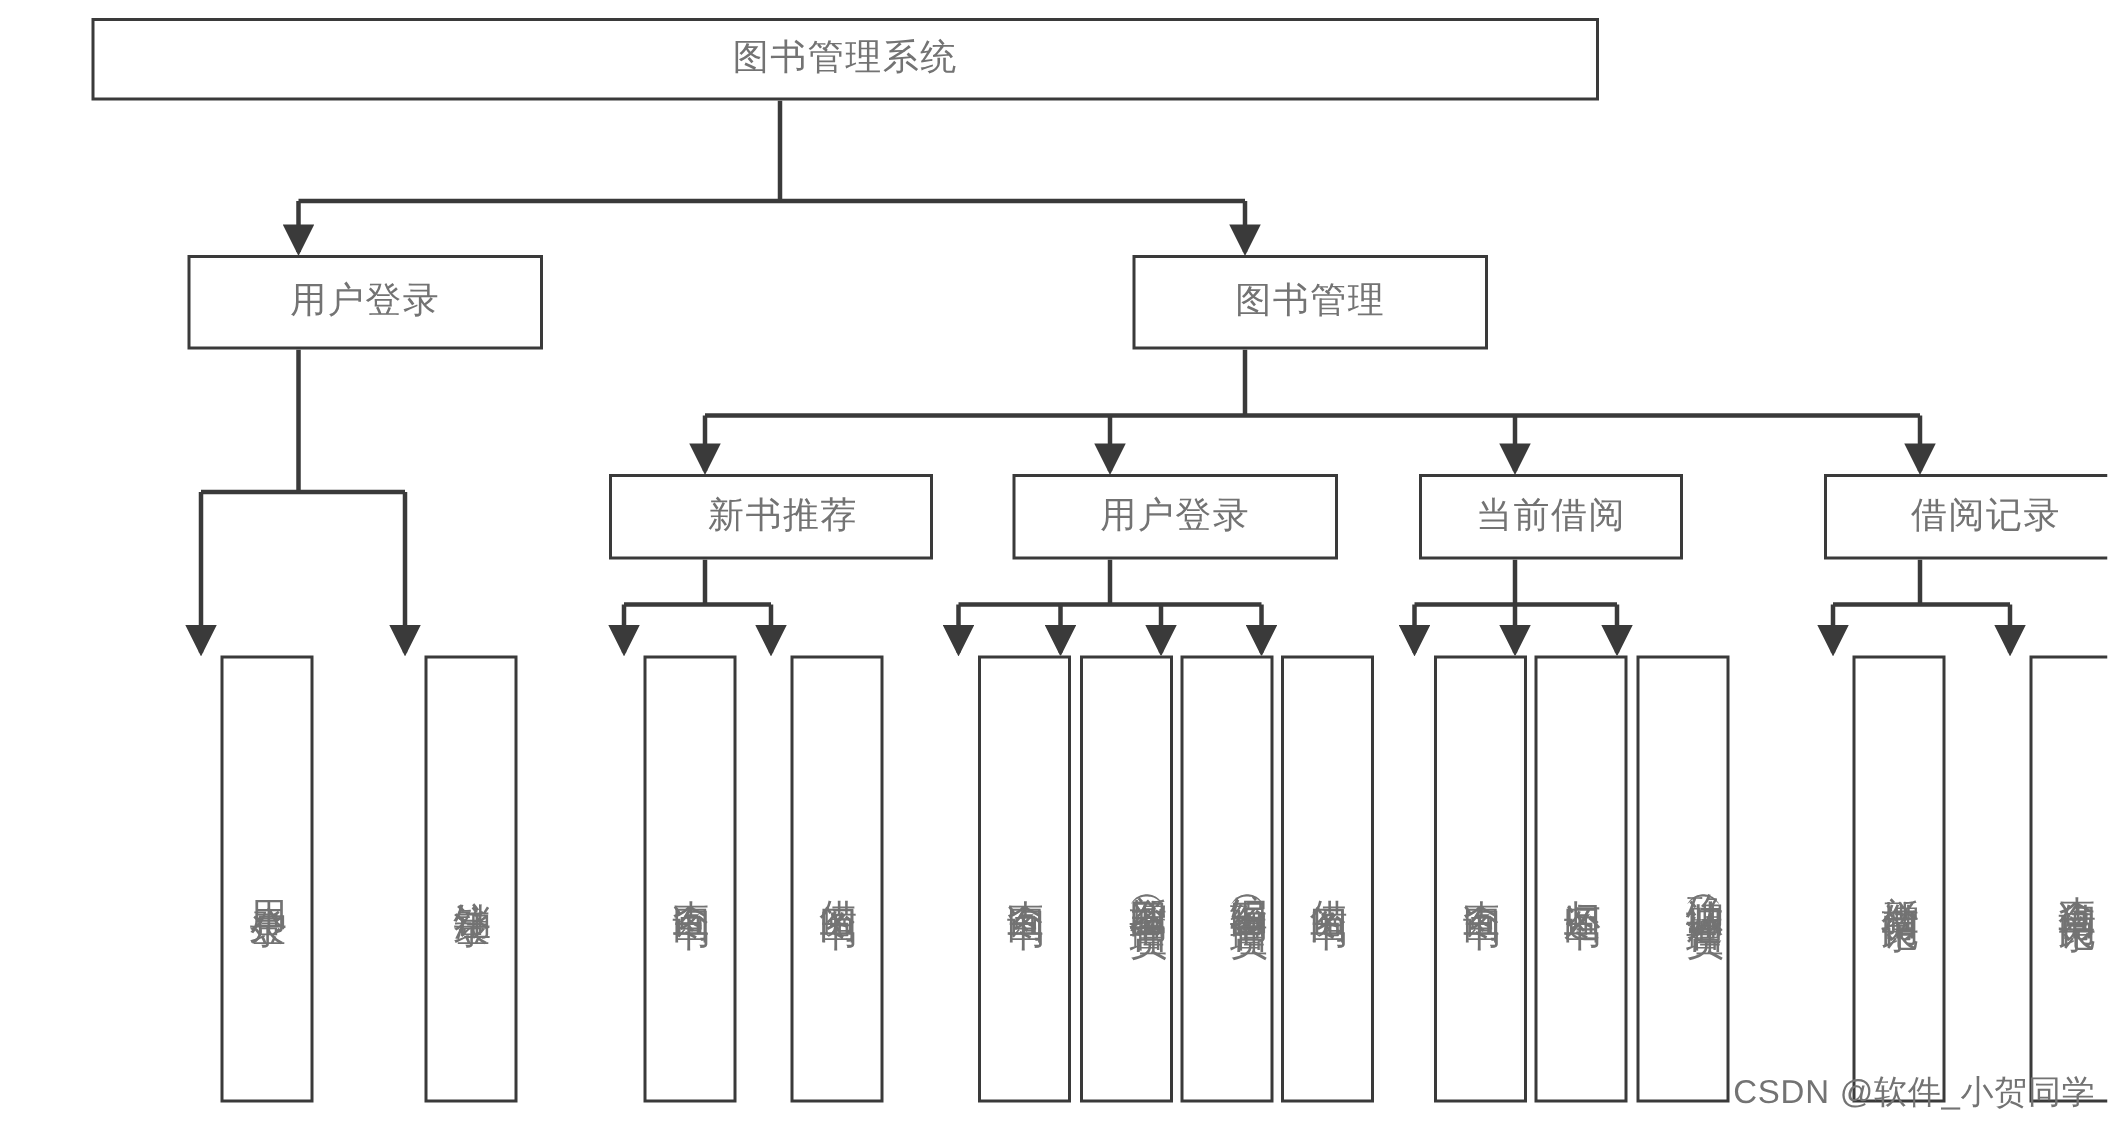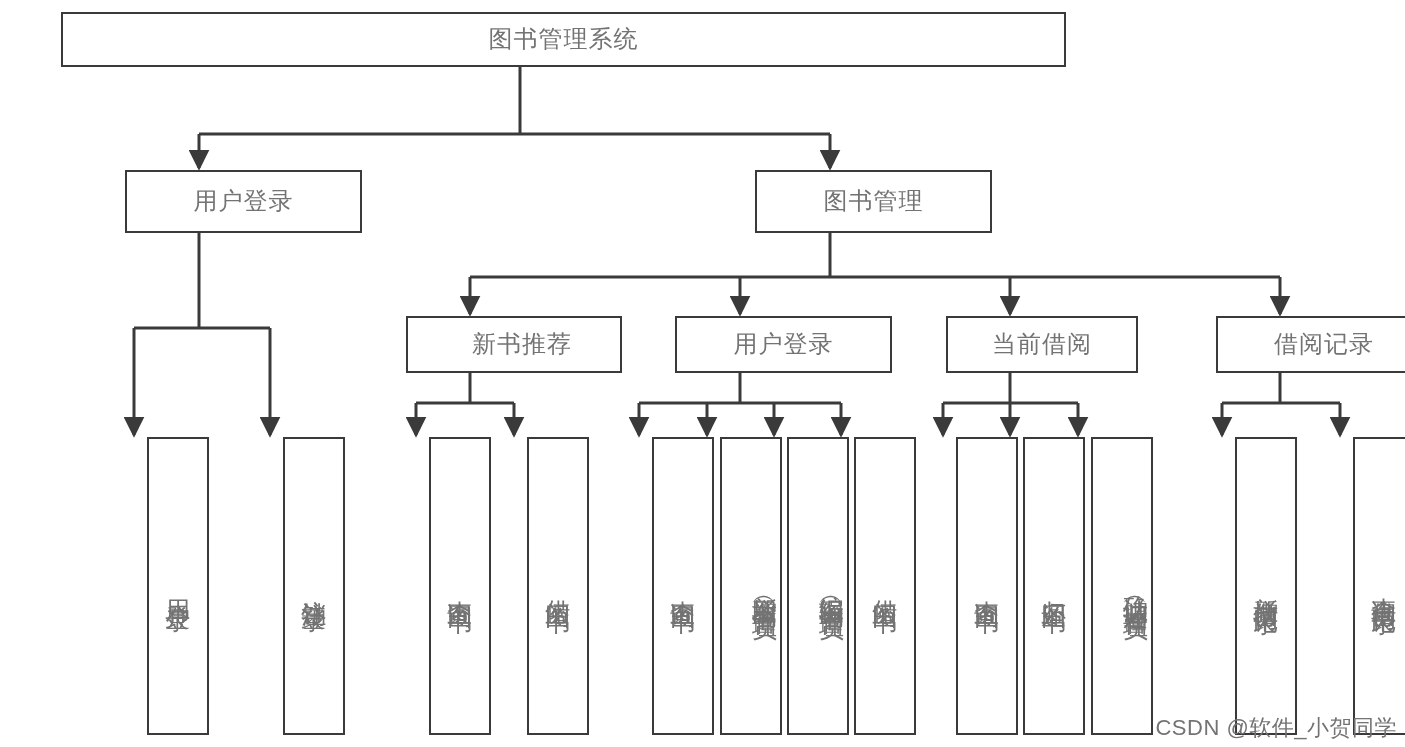--- a/index.html
+++ b/index.html
@@ -140,21 +140,21 @@
   <div class="node horiz" style="left:711px; top:170px; width:237px; height:63px;text-align:right;">
     <span>图书管理</span>
   </div>
 
   <div class="node horiz" style="left:362px; top:316px; width:216px; height:57px;padding-left:16px;">
     <span>新书推荐</span>
   </div>
   <div class="node horiz" style="left:631px; top:316px; width:217px; height:57px;">
     <span>用户登录</span>
   </div>
-  <div class="node horiz" style="left:902px; top:316px; width:192px; height:57px;">
+  <div class="node horiz" style="left:902px; top:316px; width:176px; height:57px;">
     <span>当前借阅</span>
   </div>
   <div class="node horiz" style="left:1172px; top:316px; width:216px; height:57px;">
     <span>借阅记录</span>
   </div>
 
   <div class="node vert centered" style="left:103px; top:437px; width:62px; height:298px;">
     <span>用户登录</span>
   </div>
   <div class="node vert centered" style="left:239px; top:437px; width:62px; height:298px;">

